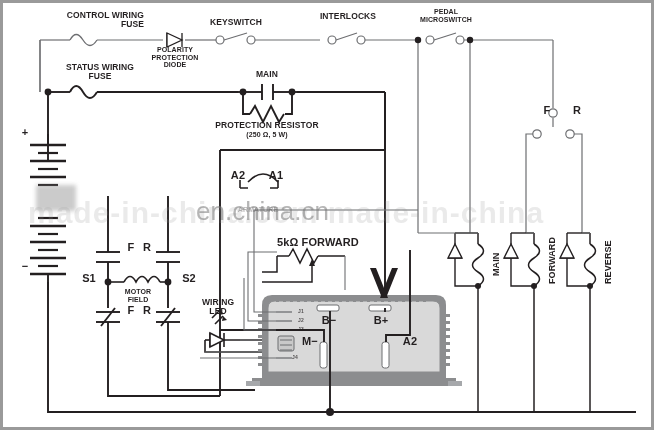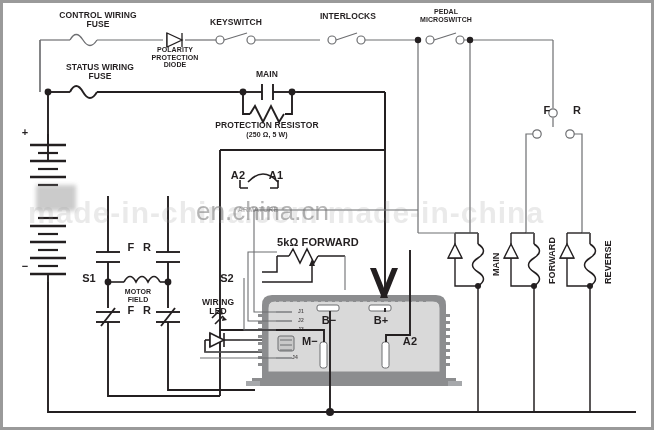--- a/index.html
+++ b/index.html
@@ -360,21 +360,21 @@
         <path d="M582 233 L590 233"></path>
         <path d="M470 233 L470 233"></path>
       </g>
     </g>
 
     <g fill="none" stroke="#6d6e71" stroke-width="1.2">
       <path d="M40 92 L40 40"></path>
     </g>
   </svg>
 
-  <div class="lbl" style="left:52px;top:11px;width:92px;">
+  <div class="lbl" style="left:52px;top:11px;width:92px;text-align:right;">
     <span>CONTROL WIRING</span><br>
     <span>FUSE</span>
   </div>
 
   <div class="lbl" style="left:55px;top:63px;width:90px;">
     <span>STATUS WIRING</span><br>
     <span>FUSE</span>
   </div>
 
   <div class="lbl sm" style="left:135px;top:46px;width:80px;">
@@ -403,21 +403,21 @@
 
   <div class="lbl big" style="left:18px;top:128px;width:14px;">+</div>
   <div class="lbl big" style="left:18px;top:262px;width:14px;">−</div>
 
   <div class="lbl big" style="left:124px;top:243px;width:14px;">F</div>
   <div class="lbl big" style="left:140px;top:243px;width:14px;">R</div>
   <div class="lbl big" style="left:124px;top:306px;width:14px;">F</div>
   <div class="lbl big" style="left:140px;top:306px;width:14px;">R</div>
 
   <div class="lbl big" style="left:78px;top:274px;width:22px;">S1</div>
-  <div class="lbl big" style="left:178px;top:274px;width:22px;margin-left:38px;">S2</div>
+  <div class="lbl big" style="left:178px;top:274px;width:22px;">S2</div>
 
   <div class="lbl sm" style="left:110px;top:288px;width:56px;">
     <span>MOTOR</span><br>
     <span>FIELD</span>
   </div>
 
   <div class="lbl" style="left:193px;top:298px;width:50px;">
     <span>WIRING</span><br>
     <span>LED</span>
   </div>

